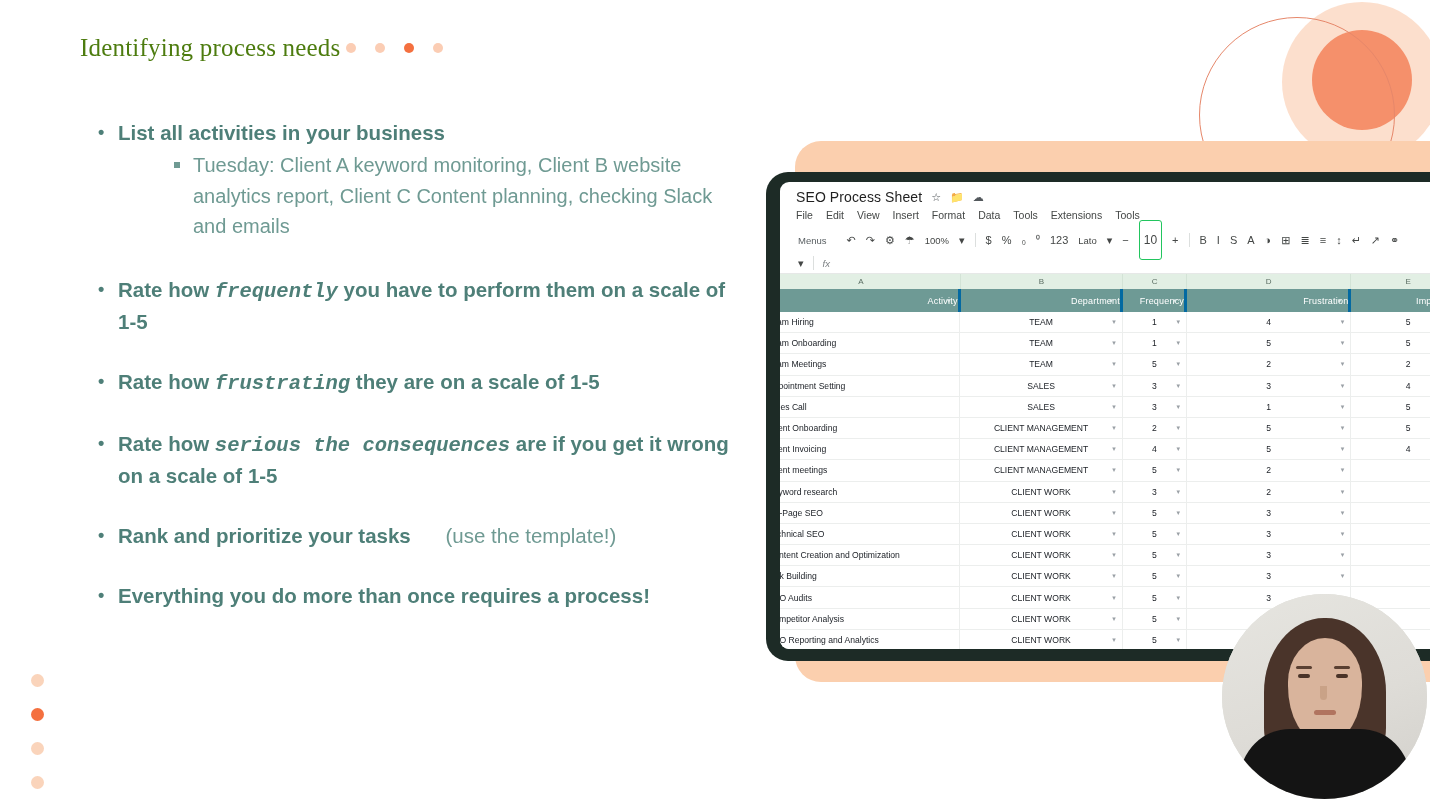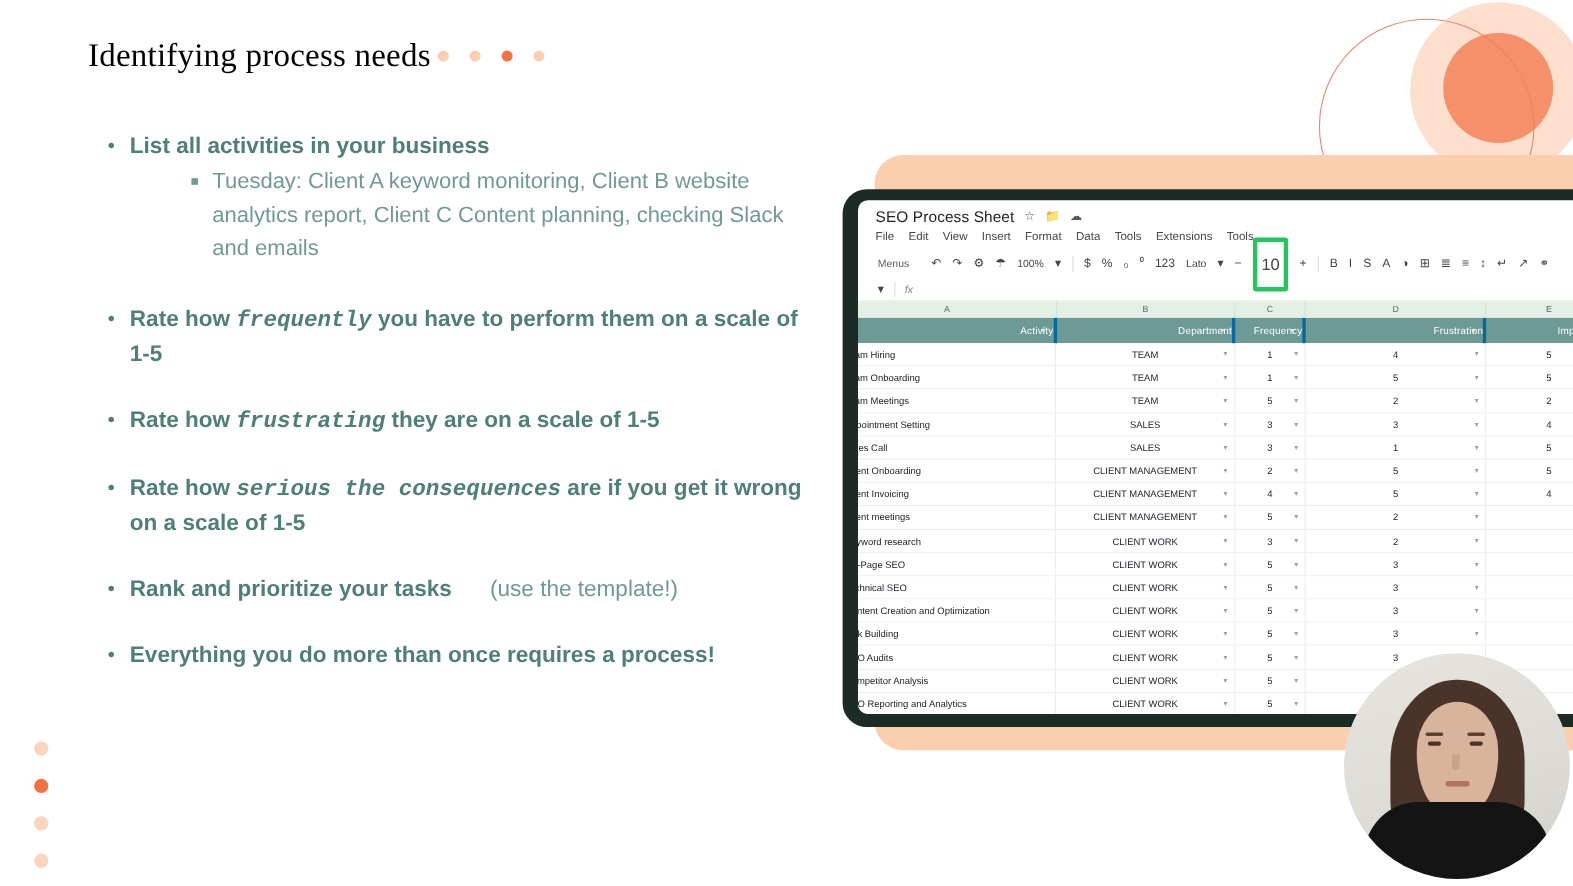--- a/index.html
+++ b/index.html
@@ -62,22 +62,22 @@
 
   
   .title-row {
     position: absolute;
     left: 80px; top: 34px;
     display: flex;
     align-items: center;
   }
   .slide-title {
     font-family: "Liberation Serif", serif;
-    font-size: 30px;
-    color: #000000;
+    font-size: 25px;
+    color: #4d7c0f;
     letter-spacing: .2px;
     white-space: nowrap;
   }
   .title-dots {
     display: flex;
     align-items: center;
     gap: 19px;
     margin-left: 6px;
   }
   .tdot {
@@ -207,23 +207,23 @@
   }
   .t-ico {
     font-size: 11px;
     color: #444746;
     line-height: 1;
     white-space: nowrap;
   }
   .t-zoom { font-size: 9.5px; color: #444746; }
   .t-font { font-size: 9.5px; color: #444746; }
   .t-size-box {
-    font-size: 15px;
+    font-size: 12px;
     color: #444746;
-    border: 4px solid #22c55e;
+    border: 1px solid #22c55e;
     border-radius: 3px;
     padding: 12px 4px;
   }
   .t-sep {
     width: 1px; height: 14px;
     background: #dcdfde;
   }
 
   .formula-bar {
     display: flex;

